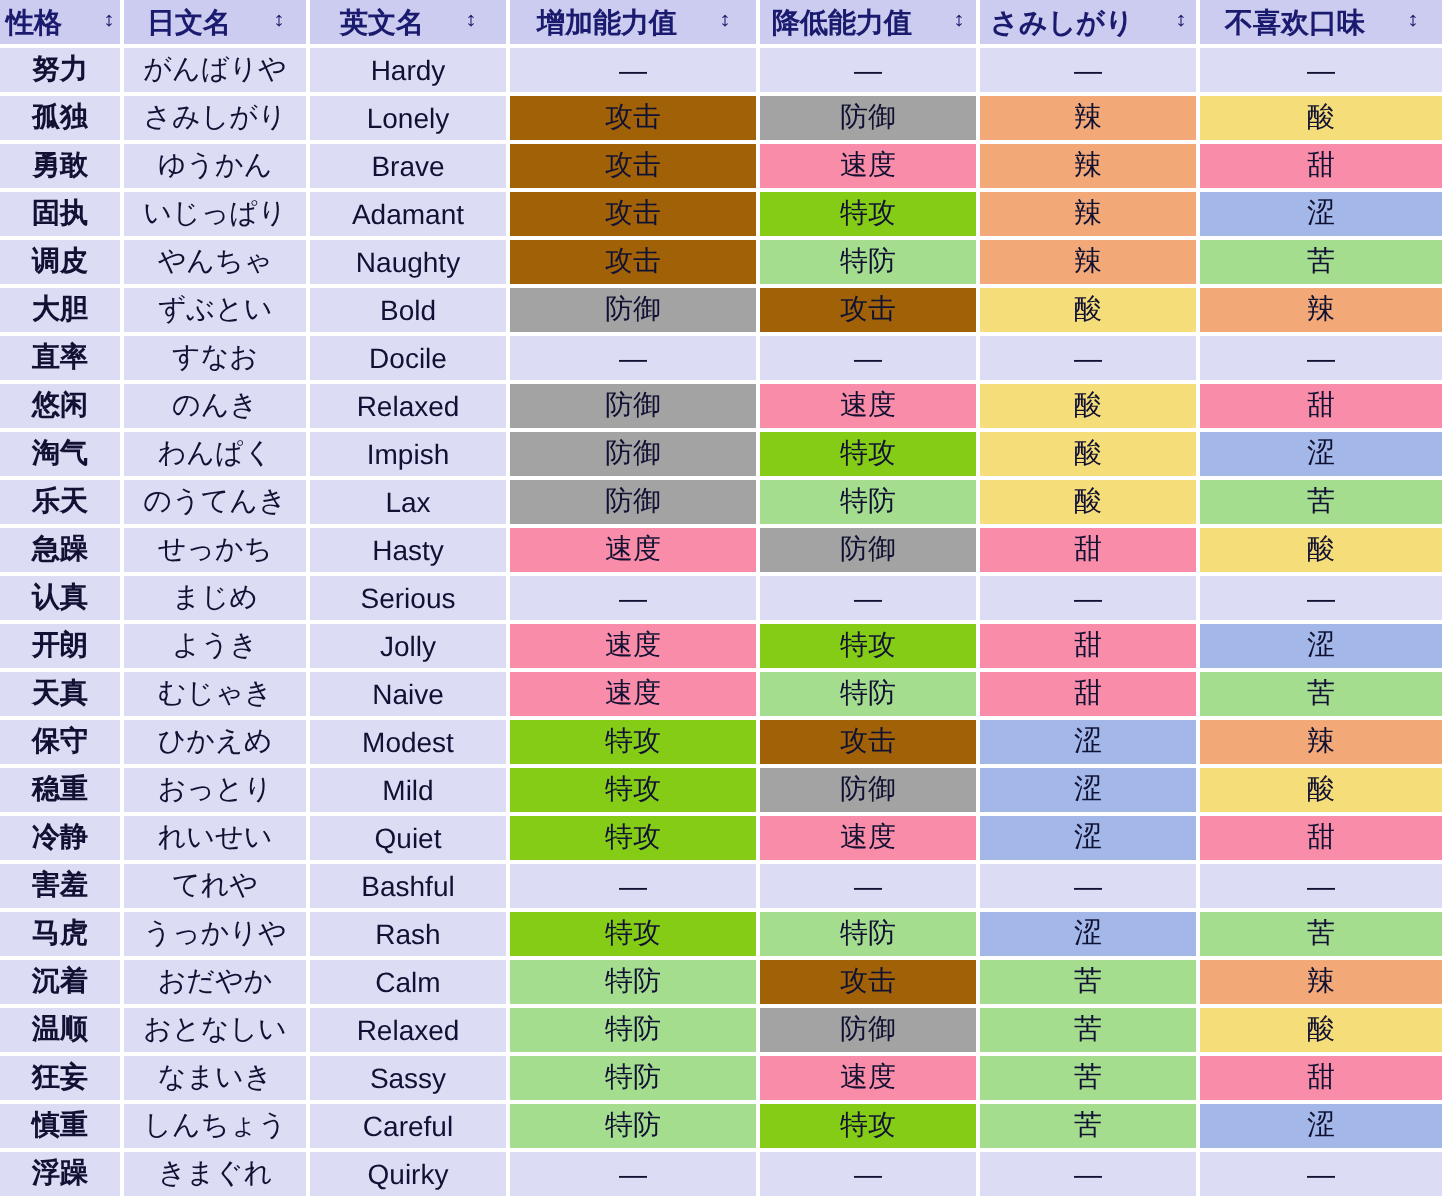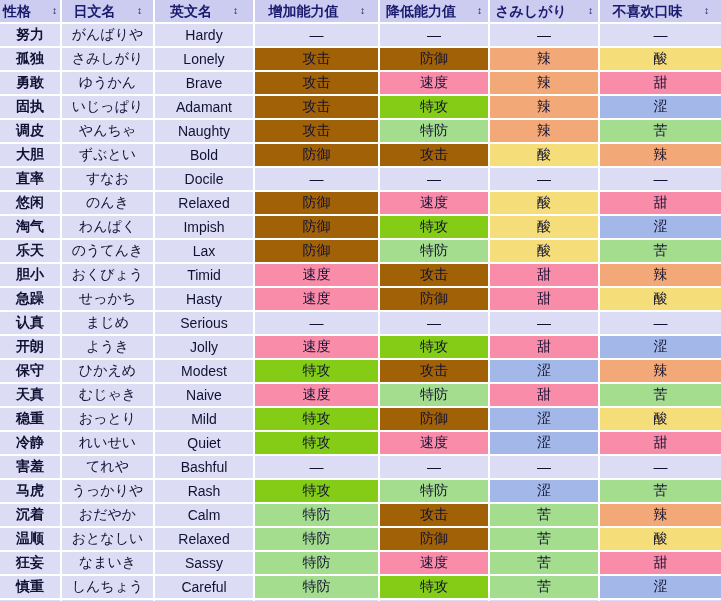--- a/index.html
+++ b/index.html
@@ -70,21 +70,21 @@
     overflow: hidden;
   }
   #nature-table tbody td:last-child { border-right: none; }
 
   td.col-nature { font-weight: bold; color: #111122; }
   td.col-jp, td.col-en { color: #24243f; margin-top: 41px; }
 
   
   .v-none { background: #dcdcf5; }
   .v-atk  { background: #a16207; }
-  .v-def  { background: #a16207; }
+  .v-def  { background: #a3a3a3; }
   .v-spe  { background: #f98ca8; }
   .v-spa  { background: #84cc16; }
   .v-spd  { background: #a5dd8e; }
 
   .f-none { background: #dcdcf5; }
   .f-spicy { background: #f2a977; }
   .f-sour  { background: #f5dd7a; }
   .f-sweet { background: #f98ca8; }
   .f-dry   { background: #a3b8e8; }
   .f-bitter{ background: #a5dd8e; }
@@ -235,29 +235,20 @@
       <tr>
         <td class="col-nature base">乐天</td>
         <td class="col-jp base">のうてんき</td>
         <td class="col-en base">Lax</td>
         <td class="col-up v-def">防御</td>
         <td class="col-down v-spd">特防</td>
         <td class="col-like f-sour">酸</td>
         <td class="col-dislike f-bitter">苦</td>
       </tr>
       <tr>
-        <td class="col-nature base">胆小</td>
-        <td class="col-jp base">おくびょう</td>
-        <td class="col-en base">Timid</td>
-        <td class="col-up v-spe">速度</td>
-        <td class="col-down v-atk">攻击</td>
-        <td class="col-like f-sweet">甜</td>
-        <td class="col-dislike f-spicy">辣</td>
-      </tr>
-      <tr>
         <td class="col-nature base">急躁</td>
         <td class="col-jp base">せっかち</td>
         <td class="col-en base">Hasty</td>
         <td class="col-up v-spe">速度</td>
         <td class="col-down v-def">防御</td>
         <td class="col-like f-sweet">甜</td>
         <td class="col-dislike f-sour">酸</td>
       </tr>
       <tr>
         <td class="col-nature base">认真</td>
@@ -271,38 +262,38 @@
       <tr>
         <td class="col-nature base">开朗</td>
         <td class="col-jp base">ようき</td>
         <td class="col-en base">Jolly</td>
         <td class="col-up v-spe">速度</td>
         <td class="col-down v-spa">特攻</td>
         <td class="col-like f-sweet">甜</td>
         <td class="col-dislike f-dry">涩</td>
       </tr>
       <tr>
+        <td class="col-nature base">天真</td>
+        <td class="col-jp base">むじゃき</td>
+        <td class="col-en base">Naive</td>
+        <td class="col-up v-spe">速度</td>
+        <td class="col-down v-spd">特防</td>
+        <td class="col-like f-sweet">甜</td>
+        <td class="col-dislike f-bitter">苦</td>
+      </tr>
+      <tr>
         <td class="col-nature base">保守</td>
         <td class="col-jp base">ひかえめ</td>
         <td class="col-en base">Modest</td>
         <td class="col-up v-spa">特攻</td>
         <td class="col-down v-atk">攻击</td>
         <td class="col-like f-dry">涩</td>
         <td class="col-dislike f-spicy">辣</td>
       </tr>
       <tr>
-        <td class="col-nature base">天真</td>
-        <td class="col-jp base">むじゃき</td>
-        <td class="col-en base">Naive</td>
-        <td class="col-up v-spe">速度</td>
-        <td class="col-down v-spd">特防</td>
-        <td class="col-like f-sweet">甜</td>
-        <td class="col-dislike f-bitter">苦</td>
-      </tr>
-      <tr>
         <td class="col-nature base">稳重</td>
         <td class="col-jp base">おっとり</td>
         <td class="col-en base">Mild</td>
         <td class="col-up v-spa">特攻</td>
         <td class="col-down v-def">防御</td>
         <td class="col-like f-dry">涩</td>
         <td class="col-dislike f-sour">酸</td>
       </tr>
       <tr>
         <td class="col-nature base">冷静</td>

